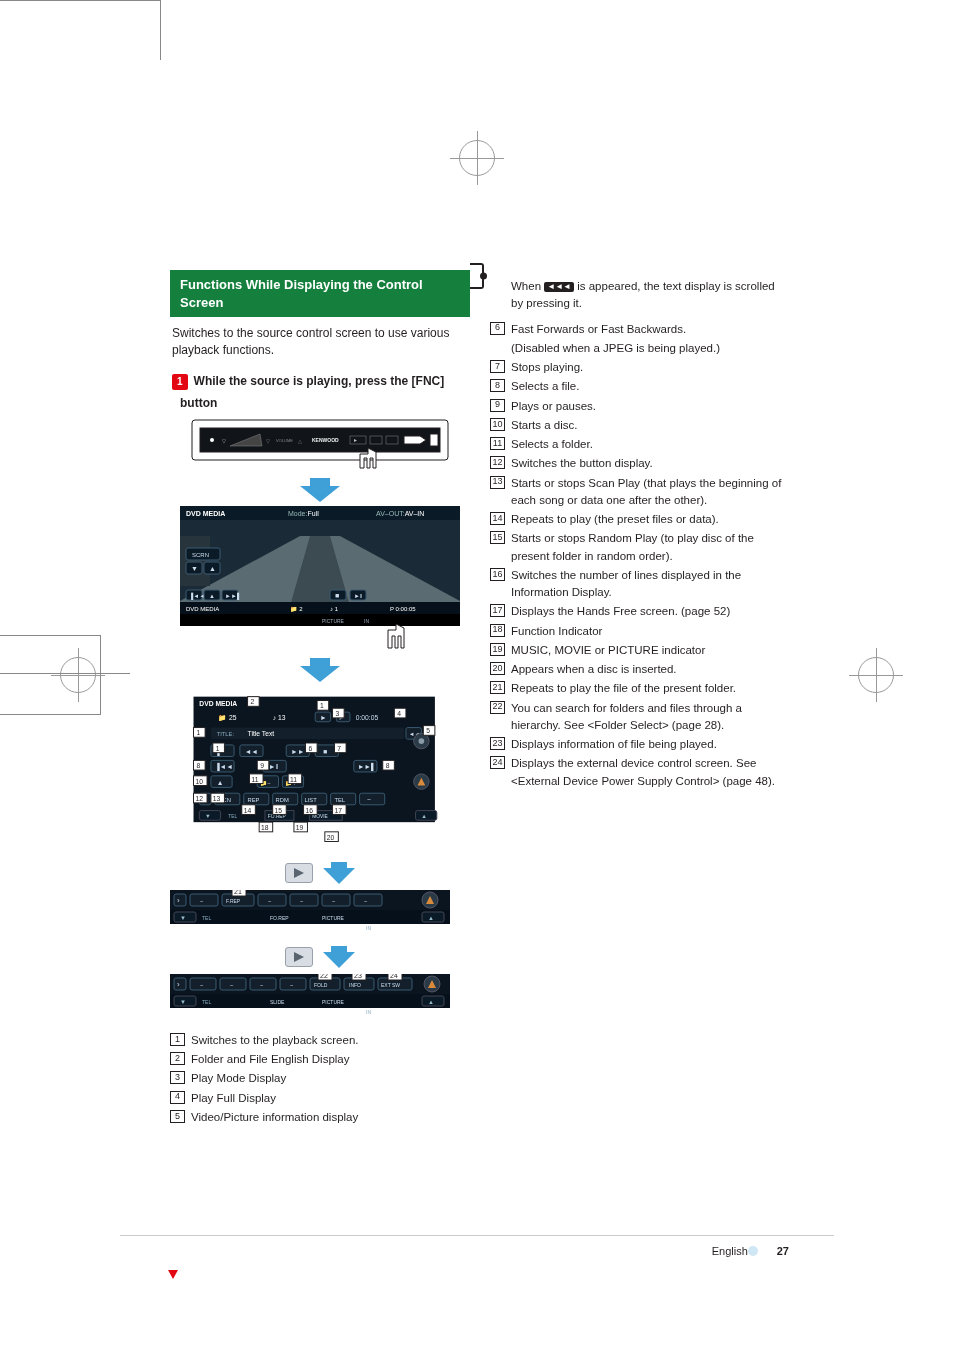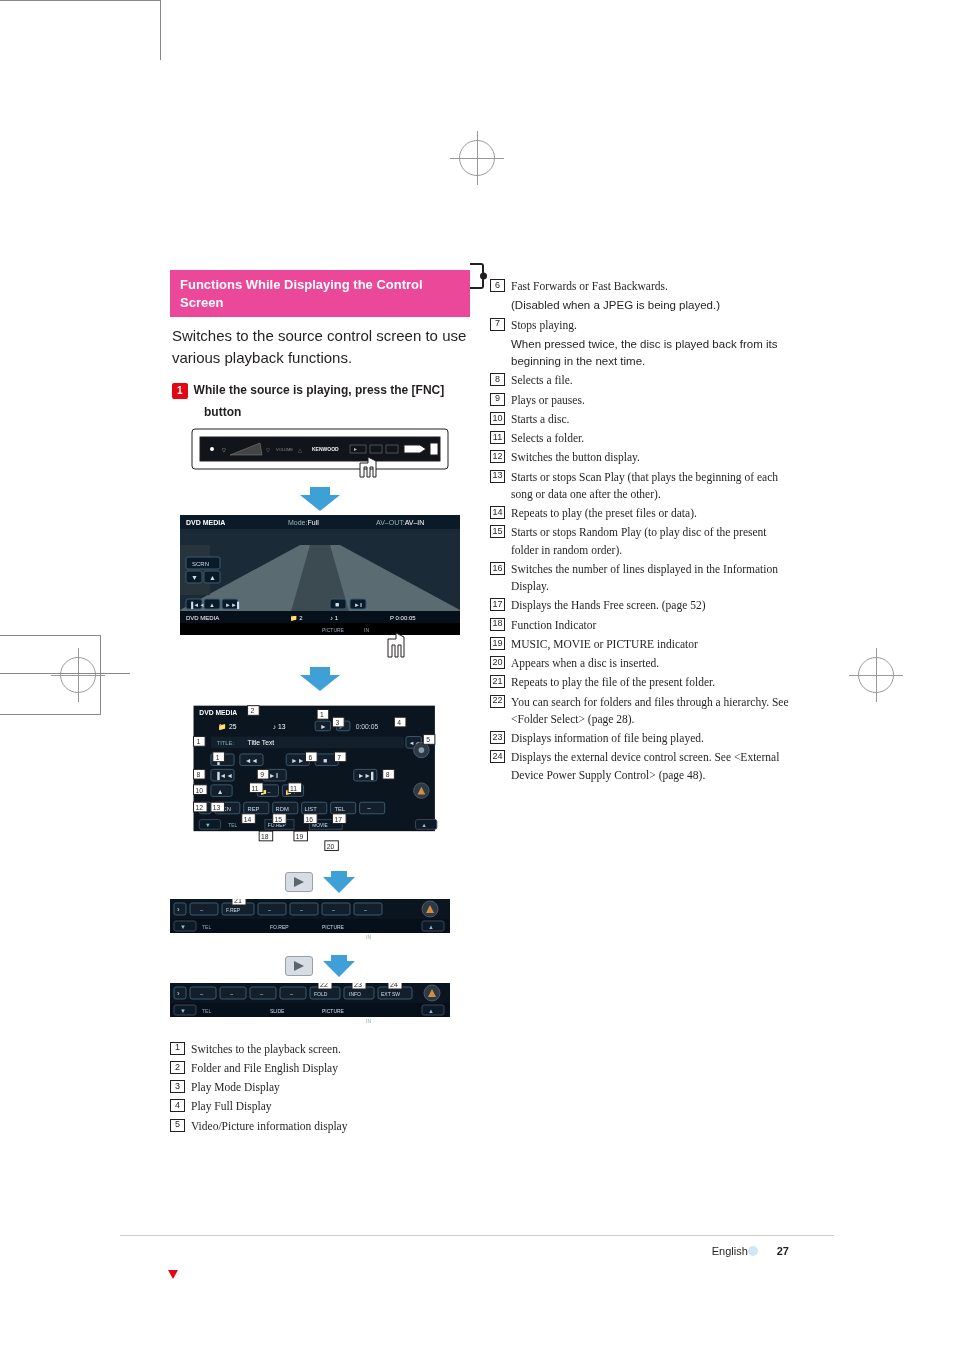--- a/index.html
+++ b/index.html
@@ -29,29 +29,29 @@
     position: absolute;
     left: 170px;
     top: 270px;
     width: 620px;
   }
   .cols { display: flex; gap: 20px; }
   .col-left { width: 300px; }
   .col-right { width: 300px; }
 
   .heading-bar {
-    background: #ec4899;
+    background: #15803d;
     color: #fff;
     font-weight: bold;
     font-size: 13px;
     padding: 6px 10px;
     line-height: 1.35;
   }
   .lead {
-    font-size: 15px;
+    font-size: 12px;
     line-height: 1.45;
     margin: 8px 2px 14px;
   }
 
   .step-line {
     display: flex;
     align-items: flex-start;
     gap: 6px;
     font-size: 12px;
     font-weight: bold;
@@ -60,21 +60,21 @@
   .step-badge {
     background: #e30613;
     color: #fff;
     font-size: 10px;
     font-weight: bold;
     padding: 1px 5px;
     border-radius: 2px;
     flex-shrink: 0;
     line-height: 1.4;
   }
-  .step-indent { margin-left: 34px; }
+  .step-indent { margin-left: 10px; }
 
   .device-figure {
     margin: 8px auto 4px;
     display: block;
   }
   .arrow-down { display: block; margin: 2px auto 4px; }
 
   .control-shot {
     width: 280px;
     display: block;
@@ -93,21 +93,21 @@
     display: inline-flex;
     align-items: center;
     justify-content: center;
     width: 15px;
     height: 13px;
     border: 1px solid #231f20;
     font-size: 9px;
     flex-shrink: 0;
     margin-top: 1px;
   }
-  .numlist li .txt { flex: 1; font-family: Liberation Serif, serif; }
+  .numlist li .txt { flex: 1; }
   .numlist .sub { margin-left: 21px; font-size: 11.5px; line-height: 1.5; margin-bottom: 2px; }
 
   .rewind-glyph {
     display: inline-flex;
     align-items: center;
     justify-content: center;
     background: #231f20;
     color: #fff;
     font-size: 8px;
     padding: 0 3px;
@@ -593,31 +593,35 @@
             <span class="txt">Play Full Display</span>
           </li>
           <li>
             <span class="box">5</span>
             <span class="txt">Video/Picture information display</span>
           </li>
         </ul>
     </div>
 
     <div class="col-right">
+      <div class="numlist">
+        <div class="sub">
+          <span>When </span><span class="rewind-glyph">◄◄◄</span><span> is appeared, the text display is scrolled by pressing it.</span>
+        </div>
+      </div>
       <ul class="numlist" id="right-list">
           <li>
             <span class="box">6</span>
             <span class="txt">Fast Forwards or Fast Backwards.</span>
           </li>
           <div class="sub">(Disabled when a JPEG is being played.)</div>
           <li>
             <span class="box">7</span>
             <span class="txt">Stops playing.</span>
           </li>
-          <div class="sub">When pressed twice, the disc is played back from its beginning in the next time.</div>
           <li>
             <span class="box">8</span>
             <span class="txt">Selects a file.</span>
           </li>
           <li>
             <span class="box">9</span>
             <span class="txt">Plays or pauses.</span>
           </li>
           <li>
             <span class="box">10</span>

